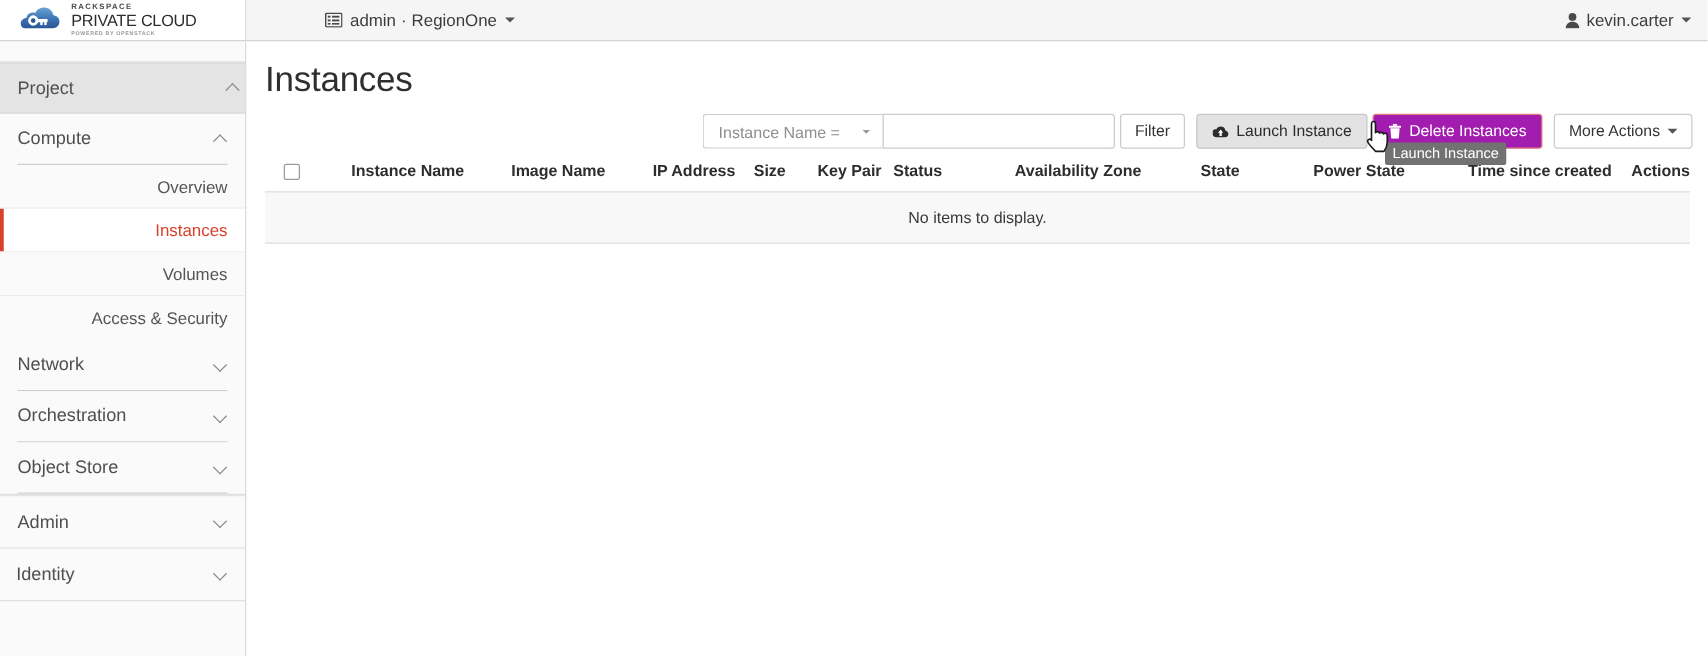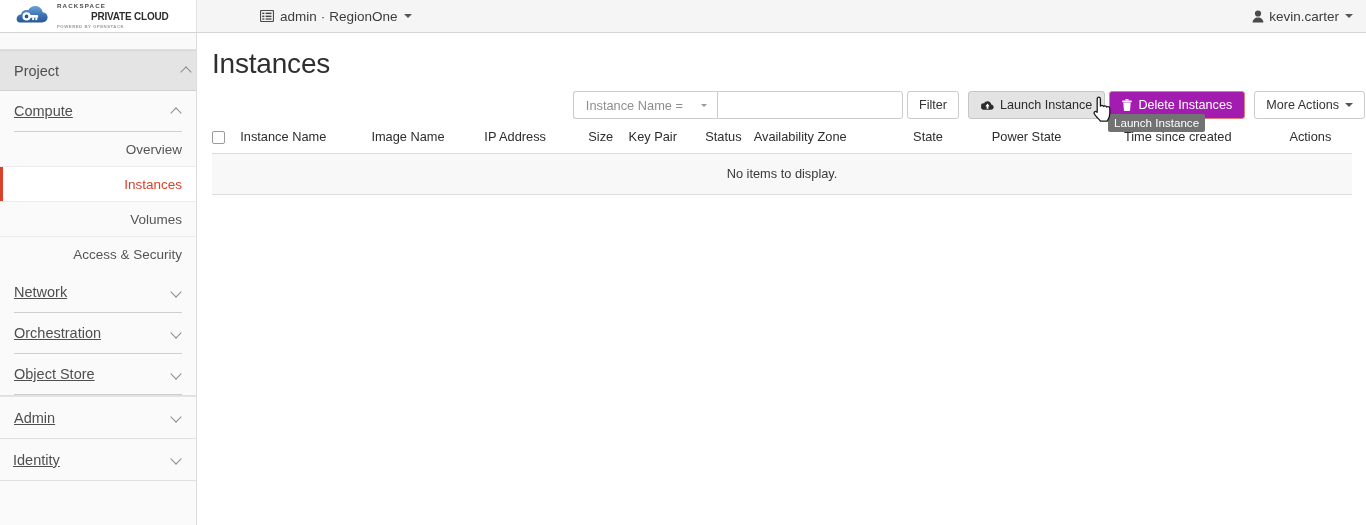--- a/index.html
+++ b/index.html
@@ -29,22 +29,22 @@
     background: #ffffff;
     border-right: 1px solid #e2e2e2;
   }
   .logo-cloud { flex: 0 0 auto; margin-right: 7px; display:block; }
   .logo-text { display: flex; flex-direction: column; justify-content: center; line-height: 1; }
   .logo-rackspace {
     font-size: 6.2px; letter-spacing: 1.15px; color: #4a4a4a;
     font-weight: bold; margin-bottom: 1px;
   }
   .logo-private {
-    font-size: 10px; letter-spacing: -0.2px; color: #2d2d2d;
-    font-weight: bold; line-height: 13px; margin-left: 34px;
+    font-size: 13px; letter-spacing: -0.2px; color: #2d2d2d;
+    font-weight: normal; line-height: 13px;
   }
   .logo-powered {
     font-size: 4.3px; letter-spacing: 0.5px; color: #9a9a9a;
     font-weight: bold; margin-top: 1.5px;
   }
 
   #project-switcher {
     margin-left: 63px;
     display: flex; align-items: center;
     font-size: 13.5px; color: #3c3c3c;
@@ -94,21 +94,21 @@
     cursor: pointer;
   }
   .group {
     background: #fafafa;
     cursor: pointer;
   }
   .group-head {
     height: 40px;
     display: flex; align-items: center; justify-content: space-between;
     padding: 0 13px 0 14px;
-    font-size: 14.5px; color: #4f4f4f; text-decoration: underline;
+    font-size: 14.5px; color: #4f4f4f;
   }
   .group-rule {
     height: 1px; background: #cfcfcf;
     margin: 0 14px;
   }
   .chev {
     width: 11px; height: 11px;
     position: relative;
     flex: 0 0 auto;
   }
@@ -154,21 +154,21 @@
   }
   #page-title {
     position: absolute; left: 14px; top: 15px;
     font-size: 28px; font-weight: normal;
     color: #2f2f2f; letter-spacing: -0.2px;
     margin: 0;
   }
 
   
   #toolbar {
-    position: absolute; right: 1px; top: 58px;
+    position: absolute; right: 12px; top: 58px;
     display: flex; align-items: center;
     height: 28px;
   }
   .btn {
     height: 28px;
     border-radius: 3px;
     font-size: 12.6px;
     display: inline-flex; align-items: center; justify-content: center;
     cursor: pointer;
     white-space: nowrap;
@@ -222,22 +222,22 @@
   
   #table-wrap {
     position: absolute; left: 14px; top: 88px;
     width: 1140px;
   }
   table.dtable {
     width: 100%; border-collapse: collapse;
     font-size: 12.8px;
   }
   table.dtable thead th {
-    text-align: left;
-    font-weight: normal;
+    text-align: right;
+    font-weight: bold;
     color: #2d2d2d;
     padding: 8px 0 9px 0;
     border-bottom: 1px solid #dddddd;
     white-space: nowrap;
   }
   th.col-check { width: 28px; }
   th.col-inst { width: 130px; }
   th.col-img  { width: 112px; }
   th.col-ip   { width: 103px; }
   th.col-size { width: 40px; }

